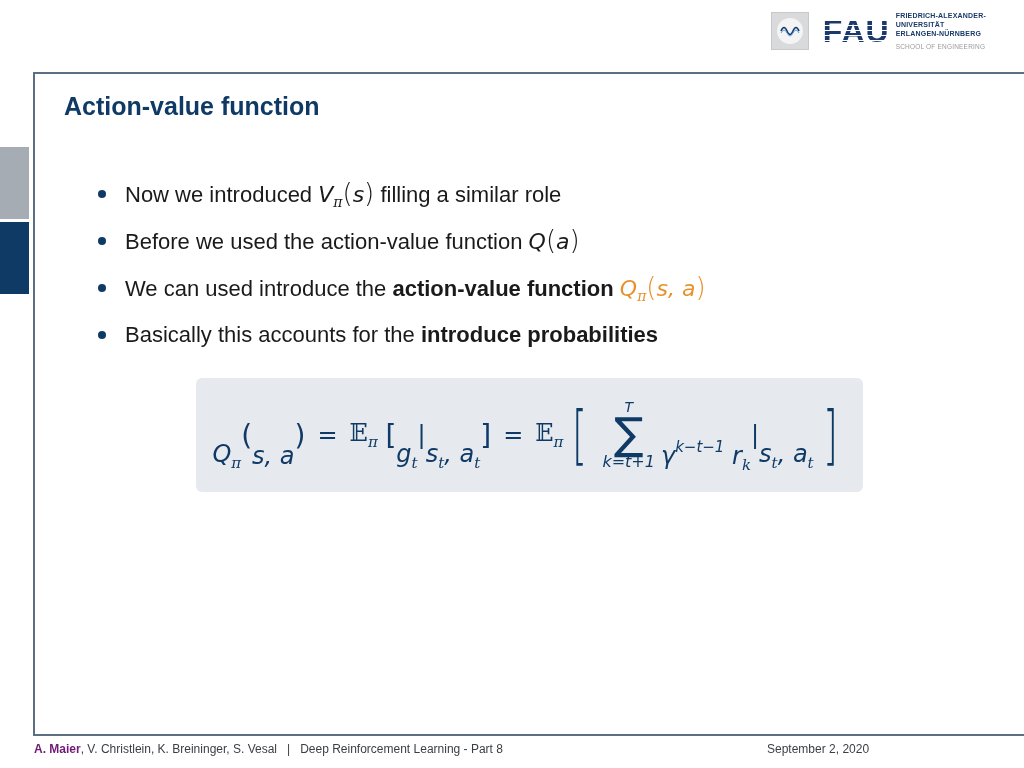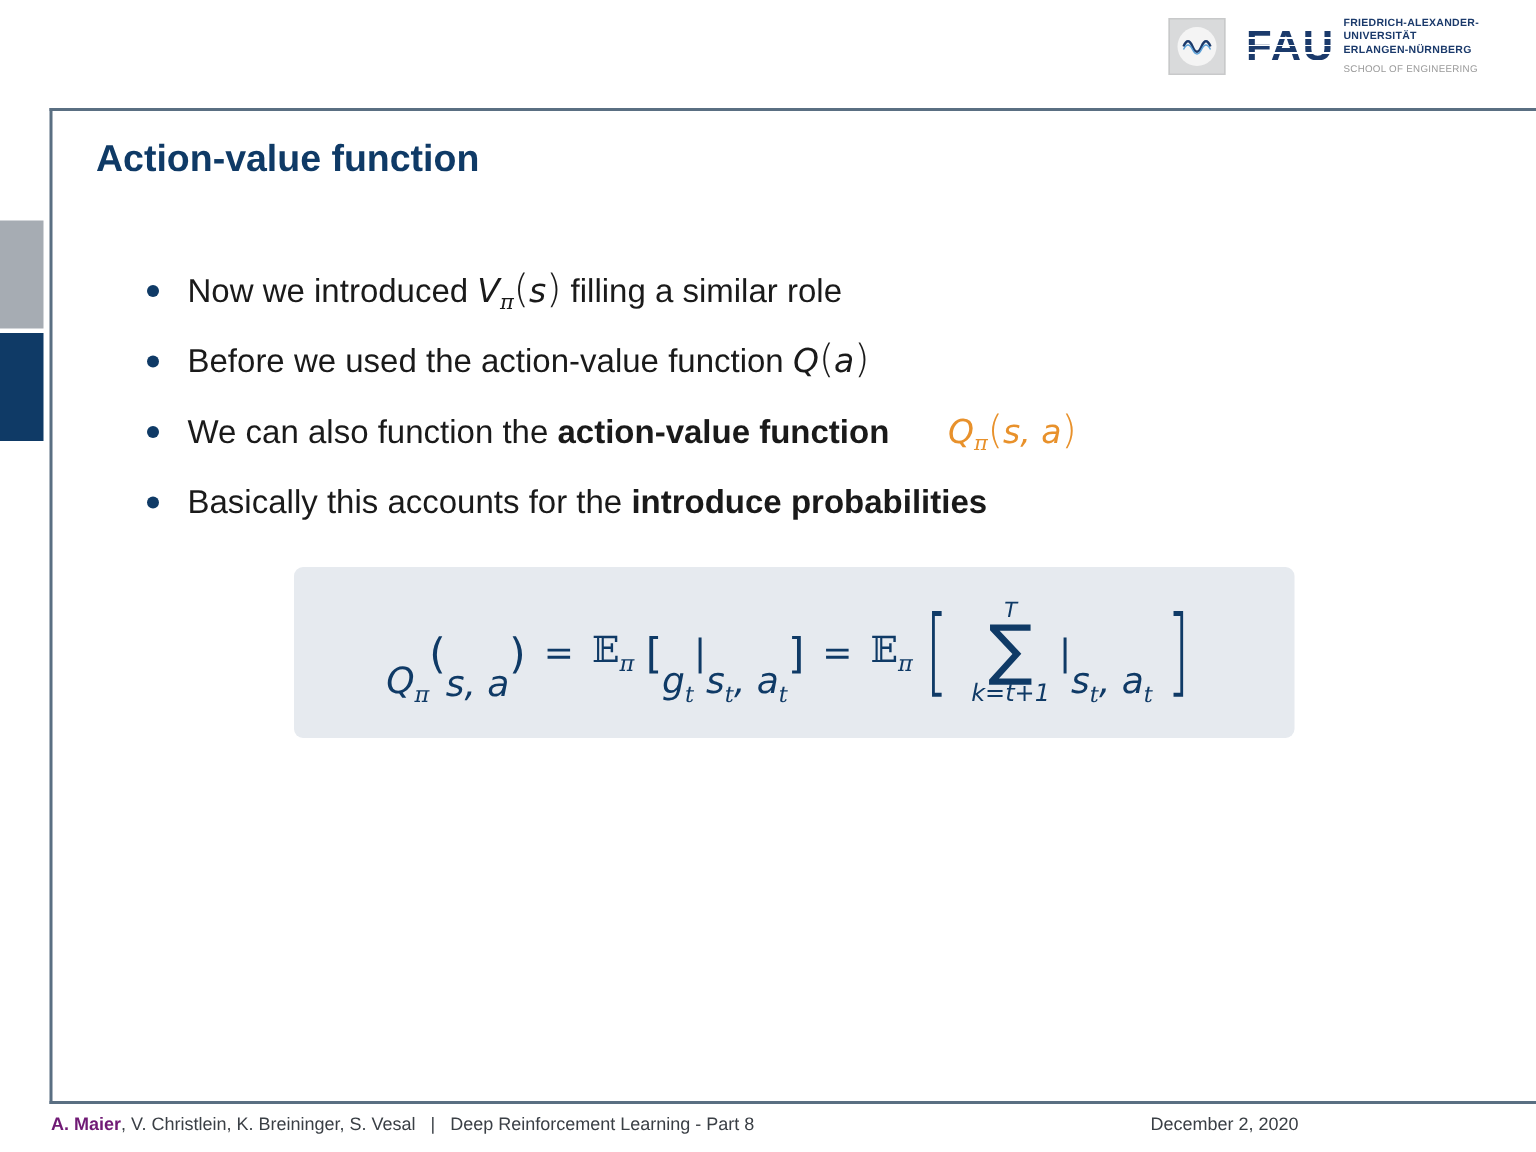--- a/index.html
+++ b/index.html
@@ -9,21 +9,21 @@
     font-family:"Liberation Sans", sans-serif;
     color:#1a1a1a;
   }
   .logo-area { position:absolute; top:10px; right:38px; height:42px; display:flex; align-items:center; }
   .lme-logo {
     width:36px; height:36px; background:#d9dadb; border:1px solid #c8c9ca;
     display:flex; align-items:center; justify-content:center; margin-right:14px;
   }
   .lme-logo .inner { width:26px; height:26px; background:#f4f4f4; border-radius:50%; display:flex; align-items:center; justify-content:center; }
   .fau-mark { display:flex; align-items:center; }
-  .fau-letters { font-family:"Liberation Sans", sans-serif; font-weight:bold; font-size:28px; letter-spacing:1px; color:#1b3a6b;
+  .fau-letters { font-family:"Liberation Sans", sans-serif; font-weight:bold; font-size:32px; letter-spacing:1px; color:#1b3a6b;
     background:repeating-linear-gradient(to bottom,#1b3a6b 0 4px,#ffffff 4px 5px); -webkit-background-clip:text; background-clip:text; -webkit-text-fill-color:transparent; line-height:40px; }
   .fau-text { margin-left:6px; line-height:9px; }
   .fau-text div { font-size:7px; font-weight:bold; color:#1b3a6b; letter-spacing:0.2px; }
   .fau-text .school { color:#9a9a9a; font-weight:normal; font-size:6.5px; margin-top:4px; }
 
   .frame {
     position:absolute; left:33px; top:72px; width:1000px; height:664px;
     border-top:2px solid #5a6f82; border-left:2px solid #5a6f82; border-bottom:2px solid #5a6f82;
     box-sizing:border-box;
   }
@@ -31,21 +31,21 @@
   .side-block-2 { position:absolute; left:0; top:222px; width:29px; height:72px; background:#0f3a66; }
 
   .title { position:absolute; left:64px; top:92px; font-size:25px; font-weight:bold; color:#0f3a66; }
 
   .bullets { position:absolute; left:98px; top:170px; list-style:none; margin:0; padding:0; }
   .bullets li { position:relative; font-size:22px; line-height:47px; height:47px; padding-left:27px; white-space:nowrap; color:#1a1a1a; }
   .bullets li::before { content:""; position:absolute; left:0; top:20px; width:8px; height:8px; border-radius:50%; background:#0f3a66; }
   .math { font-family:"DejaVu Sans", sans-serif; font-style:italic; }
   .paren { font-style:normal; font-size:26px; font-family:"DejaVu Sans", sans-serif; font-weight:300; }
   .sub { font-size:14px; vertical-align:-5px; font-style:italic; font-family:"DejaVu Serif", serif; }
-  .orange { color:#e8912b;margin-left:33px; }
+  .orange { color:#e8912b; }
   b { font-weight:bold; }
 
   .formula-box {
     position:absolute; left:196px; top:378px; width:667px; height:114px;
     background:#e6eaef; border-radius:6px;
     display:flex; align-items:center; justify-content:center;
     color:#0f3a66; font-size:24px;
   }
   .f { display:flex; align-items:center; font-family:"DejaVu Sans", sans-serif; }
   .fi { font-style:italic;margin-top:42px; }
@@ -97,42 +97,42 @@
 <div class="title">Action-value function</div>
 
 <ul class="bullets">
   <li>
     <span>Now we introduced </span><span class="math">V<span class="sub">π</span><span class="paren">(</span>s<span class="paren">)</span></span><span> filling a similar role</span>
   </li>
   <li>
     <span>Before we used the action-value function </span><span class="math">Q<span class="paren">(</span>a<span class="paren">)</span></span>
   </li>
   <li>
-    <span>We can also function the </span><b>action-value function</b> <span class="math orange">Q<span class="sub">π</span><span class="paren">(</span>s, a<span class="paren">)</span></span>
+    <span>We can used introduce the </span><b>action-value function</b> <span class="math orange">Q<span class="sub">π</span><span class="paren">(</span>s, a<span class="paren">)</span></span>
   </li>
   <li>
     <span>Basically this accounts for the </span><b>introduce probabilities</b>
   </li>
 </ul>
 
 <div class="formula-box">
   <div class="f">
     <span class="fi">Q<span class="fsub">π</span></span><span class="sm-paren">(</span><span class="fi">s, a</span><span class="sm-paren">)</span>
     <span class="eq">=</span>
     <span class="bbE">𝔼<span class="fsub">π</span></span>&nbsp;<span class="sm-paren">[</span><span class="fi">g<span class="fsub">t</span></span>|<span class="fi">s<span class="fsub">t</span>, a<span class="fsub">t</span></span><span class="sm-paren">]</span>
     <span class="eq">=</span>
     <span class="bbE">𝔼<span class="fsub">π</span></span>
     <span class="bracket">[</span>
     <span class="sumwrap">
       <span class="sup-lim">T</span>
       <span class="sigma">∑</span>
       <span class="sub-lim">k=t+1</span>
     </span>
-    |<span class="fi">s<span class="fsub">t</span>, a<span class="fsub">t</span></span>
+    <span class="fi">γ<span class="gamma-exp">k−t−1</span>&nbsp;r<span class="fsub">k</span></span>|<span class="fi">s<span class="fsub">t</span>, a<span class="fsub">t</span></span>
     <span class="bracket">]</span>
   </div>
 </div>
 
 <div class="footer">
   <span class="authors"><b>A. Maier</b><span>, V. Christlein, K. Breininger, S. Vesal</span><span class="sep">|</span><span>Deep Reinforcement Learning - Part 8</span></span>
-  <span class="date">December 2, 2020</span>
+  <span class="date">September 2, 2020</span>
   <span class="page">18</span>
 </div>
 
 </body></html>

